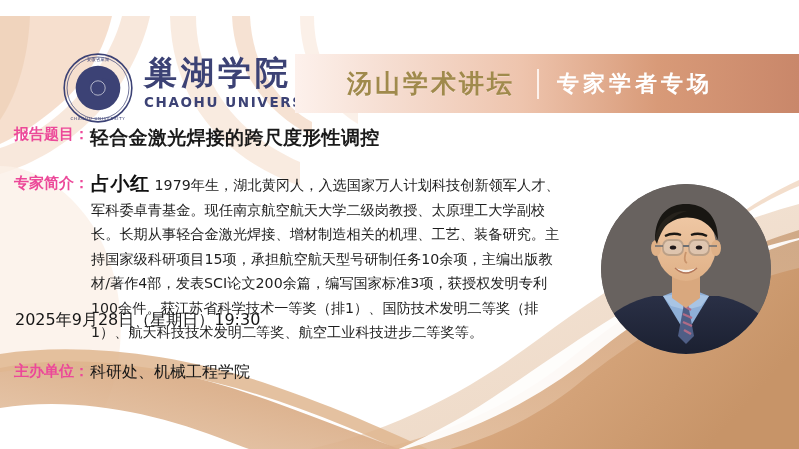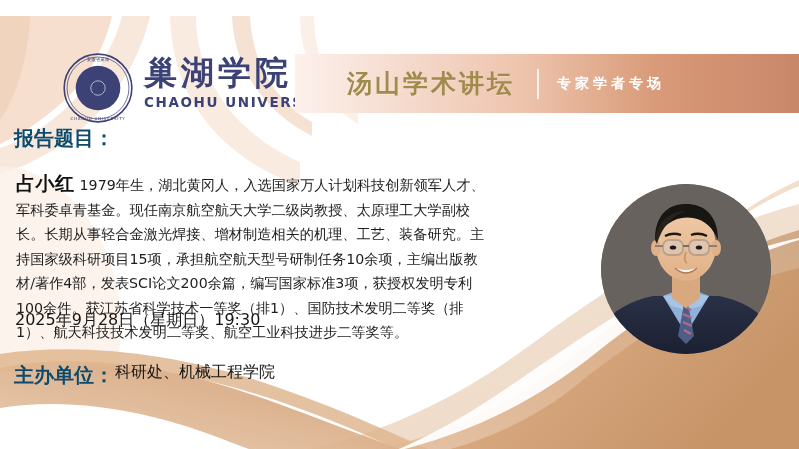--- a/index.html
+++ b/index.html
@@ -19,40 +19,40 @@
   }
   .banner-title{
     margin-left:52px;color:#a08a4c;font-weight:bold;font-size:25px;
     letter-spacing:3px;font-family:"DejaVu Sans","Liberation Sans",sans-serif;
     text-shadow:0 1px 0 rgba(255,255,255,.25);
   }
   .banner-div{
     width:2px;height:30px;background:#fdf2ec;margin:0 18px 0 22px;
   }
   .banner-sub{
-    color:#ffffff;font-size:14px;letter-spacing:4px;
+    color:#ffffff;font-size:22px;letter-spacing:4px;
     font-family:Liberation Sans, sans-serif;font-weight:bold;
   }
   
   .logo-wrap{position:absolute;left:62px;top:36px;display:flex;align-items:flex-start;}
   .logo-mark{width:72px;height:72px;}
   .logo-text{margin-left:10px;padding-top:4px;}
   .logo-cn{
     font-family:"DejaVu Serif","Liberation Serif",serif;
     font-size:33px;color:#3c4275;font-weight:bold;letter-spacing:4px;
     line-height:1.05;white-space:nowrap;
   }
   .logo-en{
     font-family:"DejaVu Sans","Liberation Sans",sans-serif;
     font-size:13.5px;color:#3c4275;font-weight:bold;letter-spacing:1.6px;
     margin-top:3px;white-space:nowrap;
   }
   
   .label{
-    color:#0c4a6e;font-weight:bold;font-size:20px;white-space:nowrap;
+    color:#ec4899;font-weight:bold;font-size:15px;white-space:nowrap;
   }
   .row{position:absolute;display:flex;align-items:flex-start;}
   #row-title{left:14px;top:109px;}
   .title-val{
     color:#1a1a1a;font-weight:bold;font-size:19px;letter-spacing:.3px;
     white-space:nowrap;margin-left:1px;
   }
   #row-bio{left:14px;top:155px;width:575px;}
   .bio-body{margin-left:2px;width:473px;}
   .bio-name{
@@ -175,23 +175,25 @@
   </div>
 
   <div class="banner">
     <span class="banner-title">汤山学术讲坛</span>
     <span class="banner-div"></span>
     <span class="banner-sub">专家学者专场</span>
   </div>
 
   <div class="row" id="row-title">
     <span class="label">报告题目：</span>
+    <span class="title-val">轻合金激光焊接的跨尺度形性调控</span>
   </div>
 
   <div class="row" id="row-bio">
+    <span class="label" style="padding-top:3px">专家简介：</span>
     <div class="bio-body">
       <span class="bio-name">占小红</span>
       <span class="bio-text">1979年生，湖北黄冈人，入选国家万人计划科技创新领军人才、军科委卓青基金。现任南京航空航天大学二级岗教授、太原理工大学副校长。长期从事轻合金激光焊接、增材制造相关的机理、工艺、装备研究。主持国家级科研项目15项，承担航空航天型号研制任务10余项，主编出版教材/著作4部，发表SCI论文200余篇，编写国家标准3项，获授权发明专利100余件。获江苏省科学技术一等奖（排1）、国防技术发明二等奖（排1）、航天科技技术发明二等奖、航空工业科技进步二等奖等。</span>
     </div>
   </div>
 
   <div class="portrait">
     <svg viewBox="0 0 170 170" width="170" height="170" xmlns="http://www.w3.org/2000/svg">
       <defs>
         <linearGradient id="gSuit" x1="0" y1="0" x2="0" y2="1">

